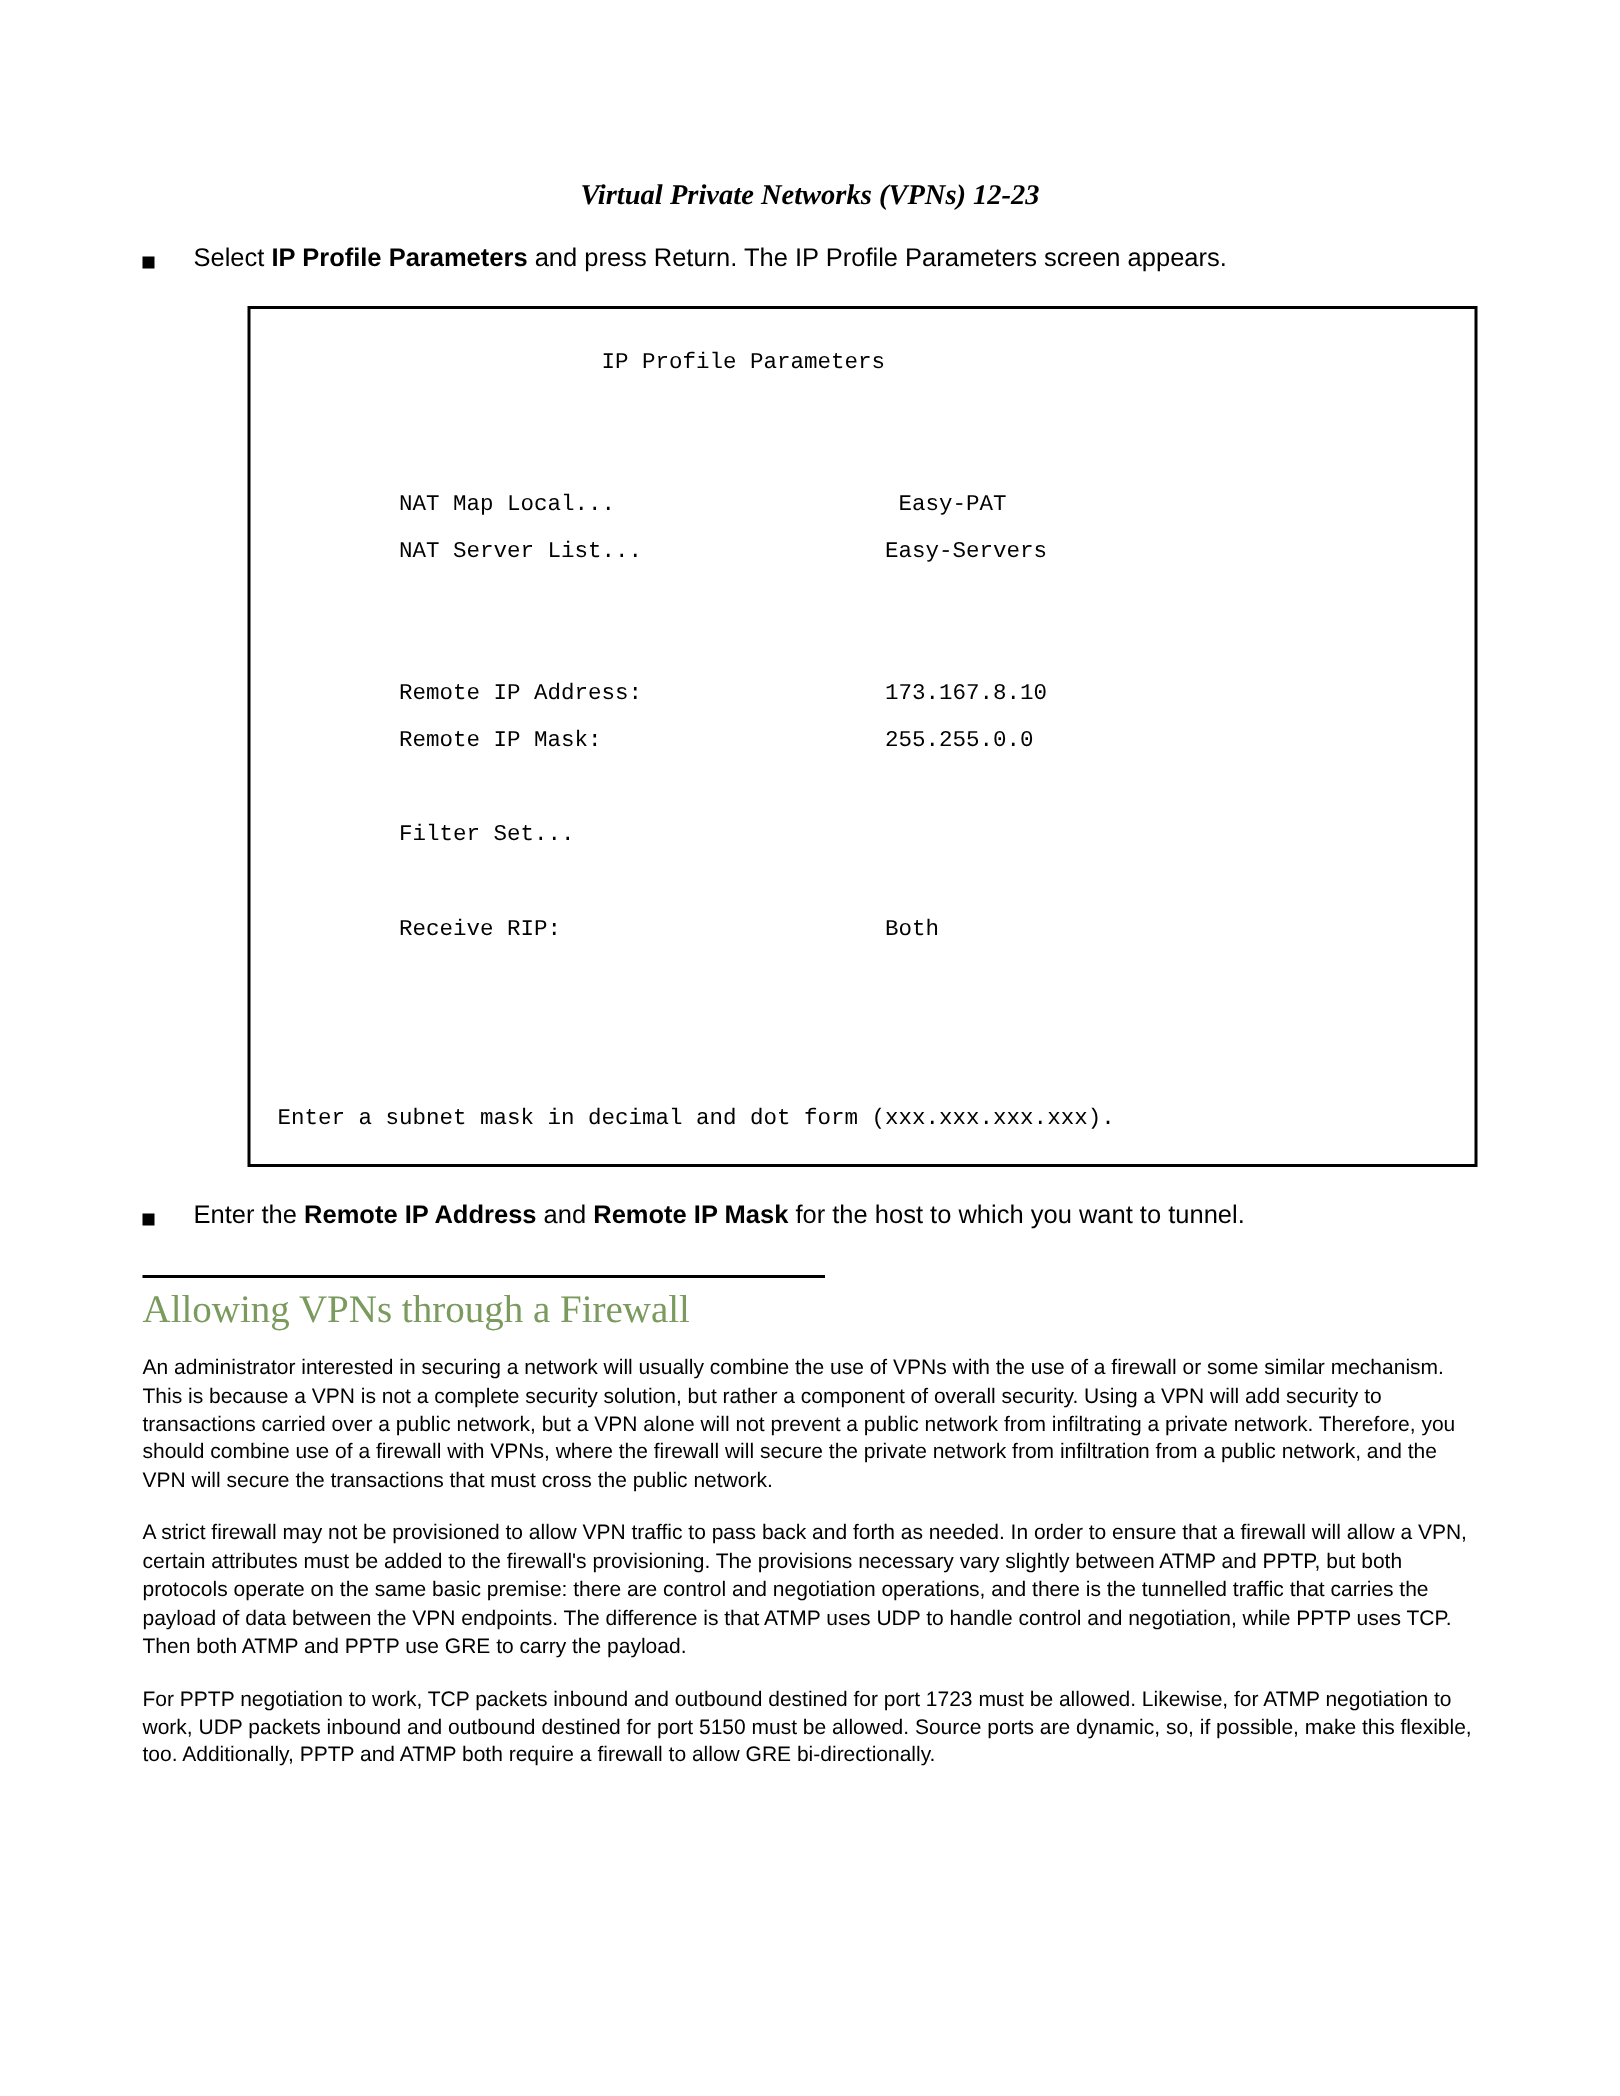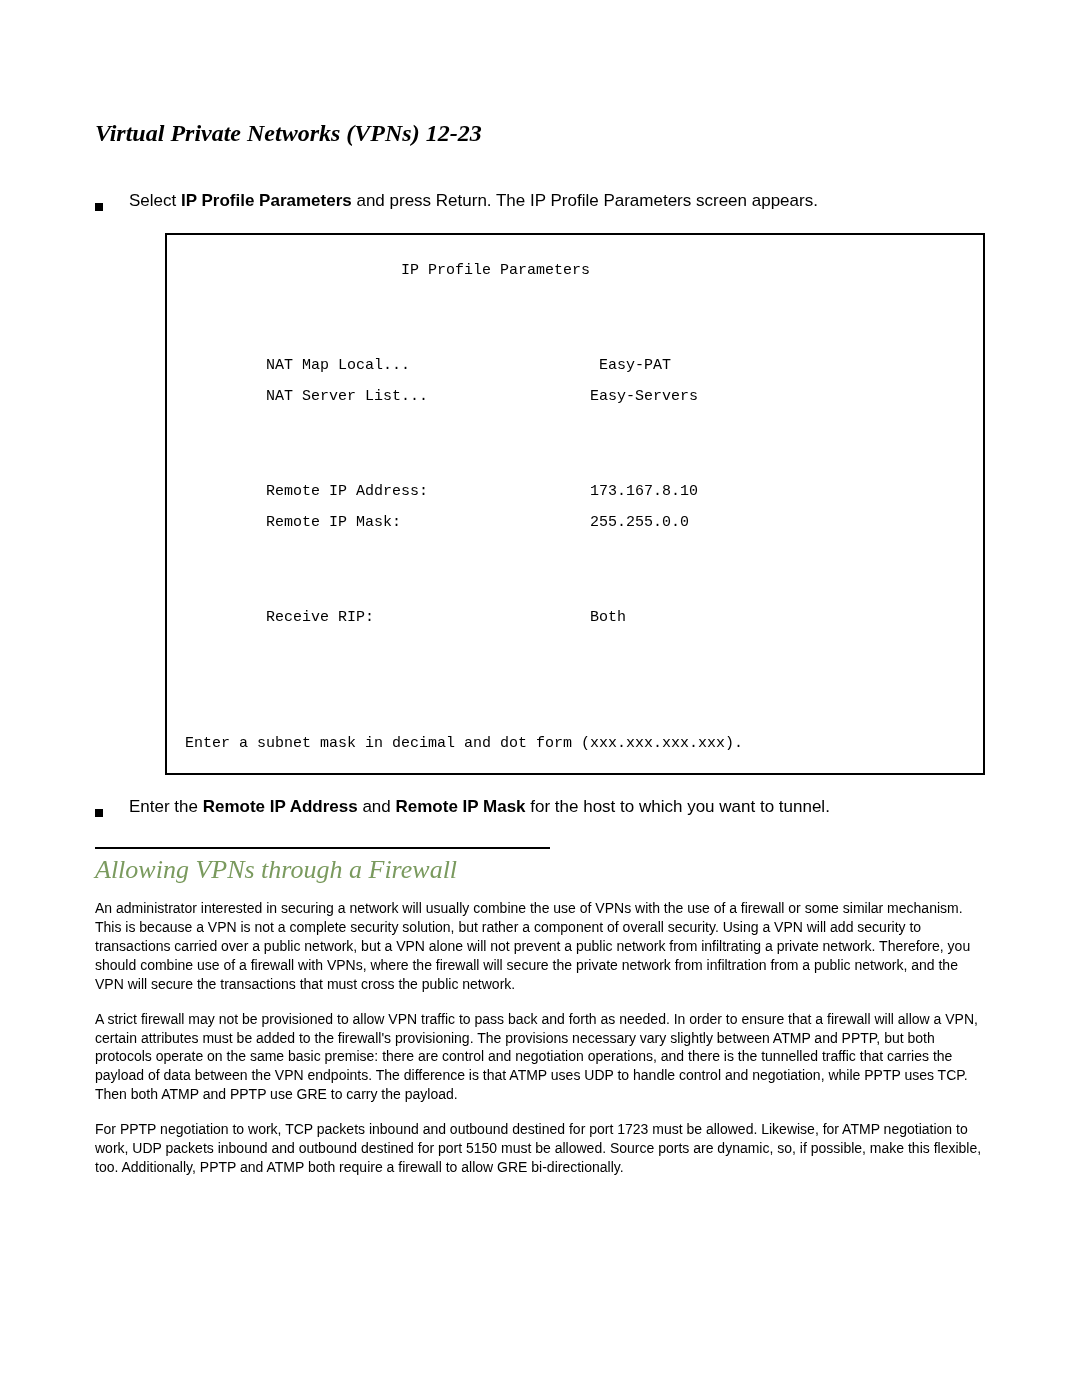--- a/index.html
+++ b/index.html
@@ -10,30 +10,30 @@
     color: #000;
   }
   .page {
     width: 1080px;
     min-height: 1397px;
     padding: 120px 95px 60px 95px;
     box-sizing: border-box;
     position: relative;
   }
   .running-head {
-    text-align: left;
+    text-align: center;
     font-style: italic;
     font-weight: bold;
     font-family: Georgia, 'Times New Roman', serif;
-    font-size: 24px;
-    margin-bottom: 44px;
+    font-size: 19px;
+    margin-bottom: 20px;
   }
   .bullet-line {
     display: flex;
-    align-items: flex-end;
+    align-items: center;
     margin-bottom: 22px;
     font-size: 17px;
   }
   .bullet-line .square {
     width: 8px;
     height: 8px;
     background: #000;
     margin-top: 6px;
     margin-right: 26px;
     flex-shrink: 0;
@@ -51,21 +51,20 @@
     white-space: pre;
   }
   .section-rule {
     border-top: 2px solid #000;
     width: 455px;
     margin-top: 30px;
     margin-bottom: 6px;
   }
   .section-heading {
     font-family: Georgia, 'Times New Roman', serif;
-    font-style: italic;
     color: #7a9a5e;
     font-size: 26px;
     margin-bottom: 14px;
   }
   .body-para {
     font-size: 14px;
     line-height: 1.35;
     margin-bottom: 16px;
   }
   .bold { font-weight: bold; }
@@ -87,20 +86,21 @@
   <div class="terminal-box"><div>                        IP Profile Parameters</div>
 <div> </div>
 <div> </div>
 <div>         NAT Map Local...                     Easy-PAT</div>
 <div>         NAT Server List...                  Easy-Servers</div>
 <div> </div>
 <div> </div>
 <div>         Remote IP Address:                  173.167.8.10</div>
 <div>         Remote IP Mask:                     255.255.0.0</div>
 <div> </div>
+<div>         Filter Set...</div>
 <div> </div>
 <div>         Receive RIP:                        Both</div>
 <div> </div>
 <div> </div>
 <div> </div>
 <div>Enter a subnet mask in decimal and dot form (xxx.xxx.xxx.xxx).</div></div>
 
   <div class="bullet-line">
     <span class="square"></span>
     <span class="txt">

